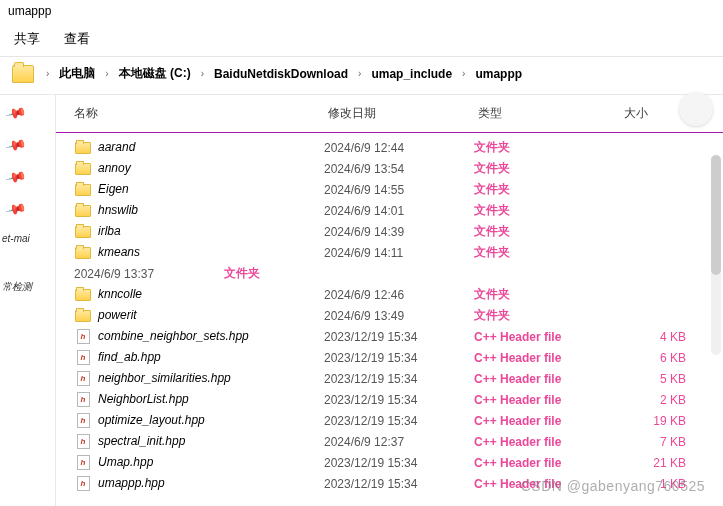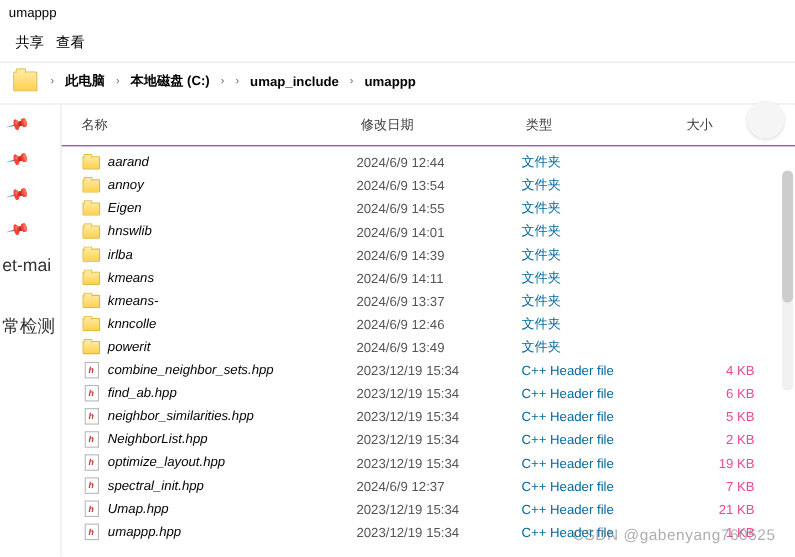--- a/index.html
+++ b/index.html
@@ -1,46 +1,46 @@
 <!DOCTYPE html>
 <html><head>
 <meta charset="utf-8">
 <style>
 * { margin: 0; padding: 0; box-sizing: border-box; font-family: "Microsoft YaHei", "Segoe UI", sans-serif; }
 body { background: #fff; font-size: 12px; color: #000; width: 723px; height: 506px; overflow: hidden; position: relative; }
 .title-bar { padding: 4px 8px; font-size: 12px; color: #000; }
-.ribbon-tabs { display: flex; gap: 11px; padding: 8px 14px; border-bottom: 1px solid #e5e5e5; font-size: 13px; }
+.ribbon-tabs { display: flex; gap: 24px; padding: 8px 14px; border-bottom: 1px solid #e5e5e5; font-size: 13px; }
 .ribbon-tabs span { cursor: default; }
 .nav-row { display: flex; align-items: center; padding: 6px 0 10px 0; border-bottom: 1px solid #e8e8e8; }
 .nav-arrows { width: 6px; }
 .folder-big { width: 22px; height: 18px; background: linear-gradient(#ffe89c,#ffd24d); border: 1px solid #e0b93e; border-radius: 2px 2px 1px 1px; margin-left: 6px; margin-right: 8px; position: relative; }
 .folder-big::before { content: ""; position: absolute; top: -4px; left: 1px; width: 8px; height: 4px; background: #ffe89c; border: 1px solid #e0b93e; border-bottom: none; border-radius: 2px 2px 0 0; }
 .breadcrumb { display: flex; align-items: center; gap: 2px; font-size: 12px; color: #000; }
 .crumb { padding: 2px 4px; font-weight: bold; }
 .chev { color: #6a6a6a; font-size: 10px; padding: 0 4px; }
 .main { display: flex; height: calc(506px - 86px); }
 .sidebar { width: 56px; border-right: 1px solid #e8e8e8; padding-top: 10px; display: flex; flex-direction: column; gap: 16px; align-items: flex-start; padding-left: 8px; }
 .pin { color: #7a7a7a; font-size: 14px; transform: rotate(30deg); }
-.sl { font-size: 16px; color: #333; white-space: nowrap; margin-left: -6px; }
+.sl { font-size: 10px; color: #333; white-space: nowrap; margin-left: -6px; font-style: italic; }
 .content { flex: 1; position: relative; }
 .headers { display: flex; border-bottom: 1px solid #a21caf; font-size: 12px; color: #3a3a3a; padding: 10px 0 10px 18px; }
 .col-name { width: 254px; }
 .col-date { width: 150px; }
 .col-type { width: 146px; }
 .col-size { width: 80px; }
 .rows { padding-top: 4px; }
 .row { display: flex; align-items: center; height: 21px; padding-left: 18px; font-size: 12px; color: #000; }
 .icon { width: 18px; height: 16px; margin-right: 6px; display: inline-flex; align-items: center; justify-content: center; }
 .folder-icon { width: 16px; height: 12px; background: linear-gradient(#ffe89c,#ffd24d); border: 1px solid #e0b93e; border-radius: 1px; position: relative; }
 .folder-icon::before { content: ""; position: absolute; top: -3px; left: 0; width: 6px; height: 3px; background: #ffe89c; border: 1px solid #e0b93e; border-bottom: none; border-radius: 1px 1px 0 0; }
 .hpp-icon { width: 13px; height: 15px; background: #fff; border: 1px solid #b8b8b8; position: relative; font-size: 8px; color: #c0392b; display: flex; align-items: center; justify-content: center; font-weight: bold; }
 .hpp-icon::after { content: "h"; }
 .r-name { width: 250px; display: flex; align-items: flex-start; font-style: italic; }
 .r-date { width: 150px; color: #555; }
-.r-type { width: 146px; color: #0369a1; }
+.r-type { width: 146px; color: #ec4899; font-weight: bold; }
 .r-size { width: 66px; color: #ec4899; text-align: right; }
 .scrollbar { position: absolute; right: 2px; top: 60px; width: 10px; height: 200px; background: #f0f0f0; border-radius: 5px; }
 .scrollbar-thumb { width: 10px; height: 120px; background: #cdcdcd; border-radius: 5px; }
 .circle-btn { position: absolute; right: 10px; top: 92px; width: 34px; height: 34px; border-radius: 50%; background: #f5f5f5; box-shadow: 0 1px 3px rgba(0,0,0,0.15); }
 .watermark { position: absolute; right: 18px; bottom: 12px; font-size: 14px; color: rgba(120,120,120,0.6); letter-spacing: 0.5px; }
 </style>
 </head>
 <body>
 
 <div class="title-bar">umappp</div>
@@ -52,20 +52,21 @@
 
 <div class="nav-row">
   <div class="nav-arrows"></div>
   <div class="folder-big"></div>
   <div class="breadcrumb" id="breadcrumb">
       <span class="chev">›</span>
       <span class="crumb">此电脑</span>
       <span class="chev">›</span>
       <span class="crumb">本地磁盘 (C:)</span>
       <span class="chev">›</span>
+      <span class="crumb">BaiduNetdiskDownload</span>
       <span class="chev">›</span>
       <span class="crumb">umap_include</span>
       <span class="chev">›</span>
       <span class="crumb">umappp</span>
     </div>
 </div>
 
 <div class="main">
   <div class="sidebar">
     <span class="pin">📌</span>
@@ -144,26 +145,20 @@
             <span class="icon">
               <span class="folder-icon"></span>
             </span>
             <span>kmeans</span>
           </div>
           <div class="r-date">2024/6/9 14:11</div>
           <div class="r-type">文件夹</div>
           <div class="r-size"></div>
         </div>
         <div class="row">
-          <div class="r-name">
-            <span class="icon">
-              <span class="folder-icon"></span>
-            </span>
-            <span>kmeans-</span>
-          </div>
           <div class="r-date">2024/6/9 13:37</div>
           <div class="r-type">文件夹</div>
           <div class="r-size"></div>
         </div>
         <div class="row">
           <div class="r-name">
             <span class="icon">
               <span class="folder-icon"></span>
             </span>
             <span>knncolle</span>

